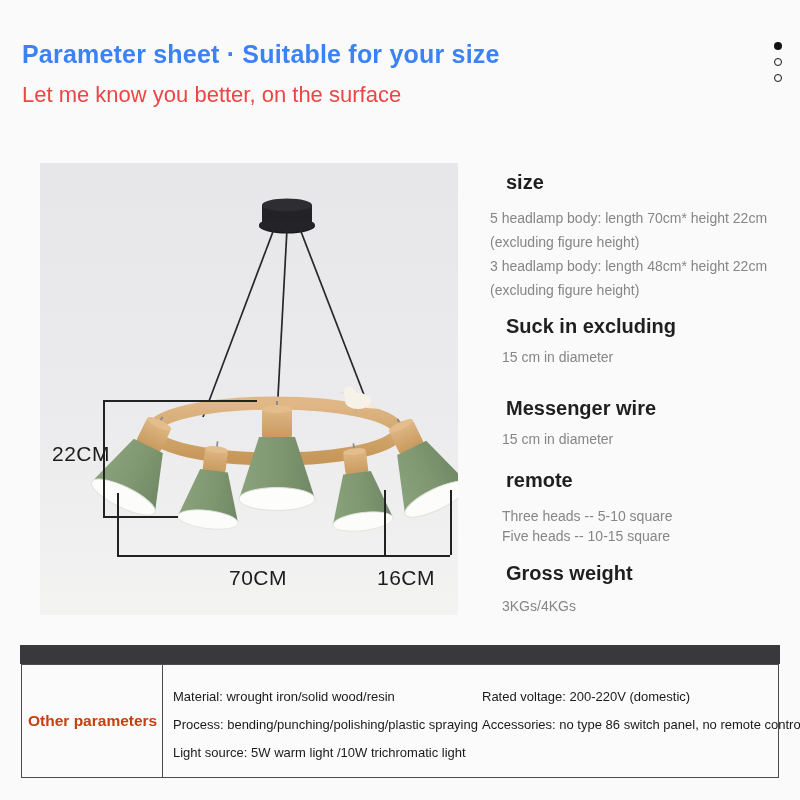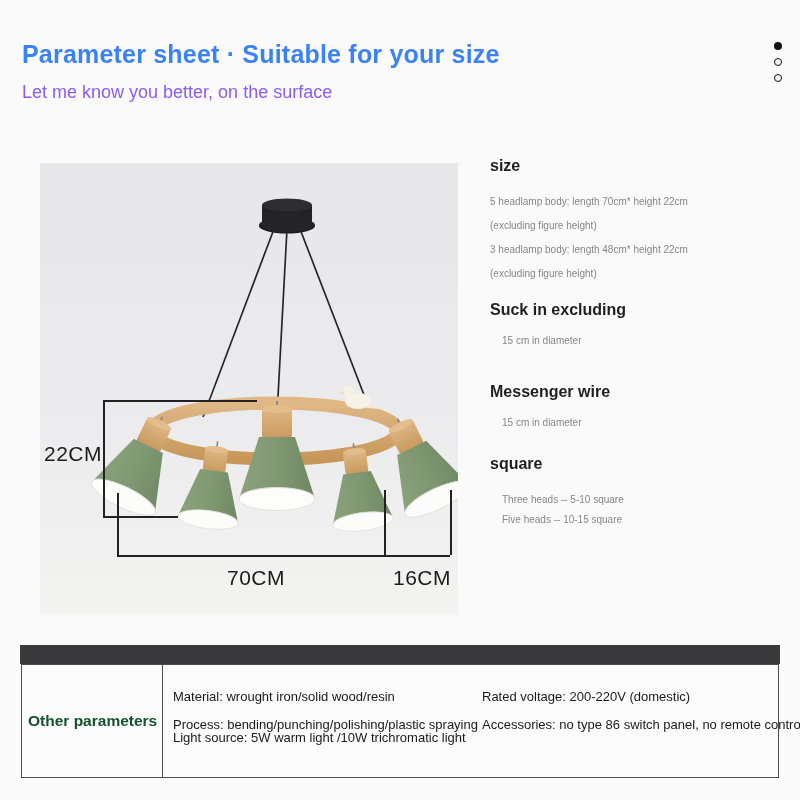--- a/index.html
+++ b/index.html
@@ -9,68 +9,69 @@
     font-family:"Liberation Sans", sans-serif;
     color:#262626;
   }
   
   .title{
     position:absolute;left:22px;top:40px;width:700px;
     font-size:25px;font-weight:700;color:#3b82f6;letter-spacing:.2px;
   }
   .subtitle{
     position:absolute;left:22px;top:82px;width:700px;
-    font-size:18px;color:#8b5cf6;
+    font-size:22px;color:#ef4444;
   }
   .dots{position:absolute;right:18px;top:42px;display:flex;flex-direction:column;align-items:center;gap:8px;}
   .dot{width:8px;height:8px;border-radius:50%;}
   .dot.filled{background:#111;}
   .dot.open{background:transparent;border:1.5px solid #111;width:6px;height:6px;}
   
   .photo{
     position:absolute;left:40px;top:163px;width:418px;height:452px;
     background:linear-gradient(180deg,#e7e7e9 0%,#ebebed 55%,#f3f3f2 100%);
   }
   .photo svg{display:block;}
   
   .dim{position:absolute;background:transparent;}
   .dim.h{height:0;border-top:2px solid #222;}
   .dim.v{width:0;border-left:2px solid #222;}
   .dim-label{
     position:absolute;font-size:21px;color:#1c1c1c;letter-spacing:.5px;
-    text-align:right;
+    text-align:center;
+    margin-left:8px;
   }
   
   .specs{position:absolute;left:490px;top:155px;width:291px;}
-  .spec-h{font-size:16px;font-weight:700;color:#1f1f1f;line-height:22px;margin:0;}
-  .spec-p{font-size:10px;color:#868686;line-height:24px;margin:0;}
+  .spec-h{font-size:20px;font-weight:700;color:#1f1f1f;line-height:22px;margin:16px;}
+  .spec-p{font-size:14px;color:#868686;line-height:24px;margin:0;}
   .spec-p.small{line-height:20px;margin-left:12px;}
   .spec-p.right{padding-right:13px;}
   .h-size{margin-bottom:13px;}
   .h-suction{margin-top:13px;margin-bottom:10px;}
   .h-wire{margin-top:30px;margin-bottom:10px;}
   .h-apply{margin-top:20px;margin-bottom:15px;}
   .h-weight{margin-top:16px;margin-bottom:12px;}
   
   .darkbar{position:absolute;left:20px;top:645px;width:760px;height:19px;background:#39393b;}
   .ptable{
     position:absolute;left:21px;top:664px;width:756px;height:112px;
     border:1px solid #4c4c4c;background:#fbfbfb;
   }
   .ptable .divider{position:absolute;left:140px;top:0;width:0;height:112px;border-left:1px solid #4c4c4c;}
   .row-header{
     position:absolute;left:6px;top:0;height:112px;width:132px;
     display:flex;align-items:center;
-    font-size:15.5px;font-weight:700;color:#14532d;text-align:right;
+    font-size:15.5px;font-weight:700;color:#c2410c;text-align:right;
   }
   .cellcol{position:absolute;font-size:13px;color:#1a1a1a;line-height:14px;}
   .cellcol .cell{position:absolute;white-space:nowrap;}
   .col1{left:151px;top:0;}
   .col2{left:460px;top:0;}
-  .r0{top:25px;} .r1{top:53px;} .r2{top:66px;}
+  .r0{top:25px;} .r1{top:53px;} .r2{top:81px;}
 </style>
 </head>
 <body>
 
 <div class="title">Parameter sheet · Suitable for your size</div>
 <div class="subtitle">Let me know you better, on the surface</div>
 
 <div class="dots">
   <span class="dot filled"></span>
   <span class="dot open"></span>
@@ -165,40 +166,42 @@
   <div class="dim h" style="left:103px;top:400px;width:154px;"></div>
   <div class="dim h" style="left:103px;top:516px;width:75px;"></div>
 
   <div class="dim h" style="left:117px;top:555px;width:333px;"></div>
   <div class="dim v" style="left:117px;top:493px;height:62px;"></div>
   <div class="dim v" style="left:384px;top:490px;height:65px;"></div>
   <div class="dim v" style="left:450px;top:490px;height:65px;"></div>
 
   <div class="dim-label" style="left:44px;top:442px;width:56px;">22CM</div>
   <div class="dim-label" style="left:215px;top:566px;width:70px;">70CM</div>
-  <div class="dim-label" style="left:383px;top:566px;width:68px;">16CM</div>
+  <div class="dim-label" style="left:364px;top:566px;width:68px;">16CM</div>
 </div>
 
 <div class="specs">
   <h3 class="spec-h h-size">size</h3>
   <p class="spec-p">5 headlamp body: length 70cm* height 22cm</p>
   <p class="spec-p right">(excluding figure height)</p>
   <p class="spec-p">3 headlamp body: length 48cm* height 22cm</p>
   <p class="spec-p right">(excluding figure height)</p>
 
   <h3 class="spec-h h-suction">Suck in excluding</h3>
   <p class="spec-p small">15 cm in diameter</p>
 
   <h3 class="spec-h h-wire">Messenger wire</h3>
   <p class="spec-p small">15 cm in diameter</p>
 
-  <h3 class="spec-h h-apply">square</h3>
+  <h3 class="spec-h h-apply">remote</h3>
   <p class="spec-p small">Three heads -- 5-10 square</p>
   <p class="spec-p small">Five heads -- 10-15 square</p>
 
+  <h3 class="spec-h h-weight">Gross weight</h3>
+  <p class="spec-p small">3KGs/4KGs</p>
 </div>
 
 <div class="darkbar"></div>
 
 <div class="ptable">
   <div class="divider"></div>
   <div class="row-header">Other parameters</div>
 
   <div class="cellcol col1">
     <div class="cell r0">Material: wrought iron/solid wood/resin</div>

